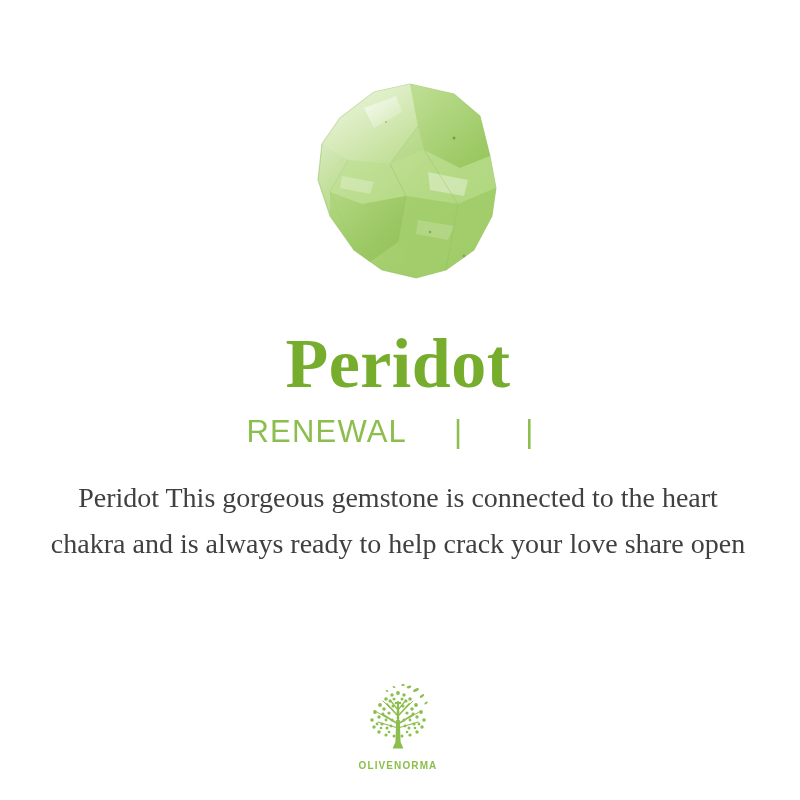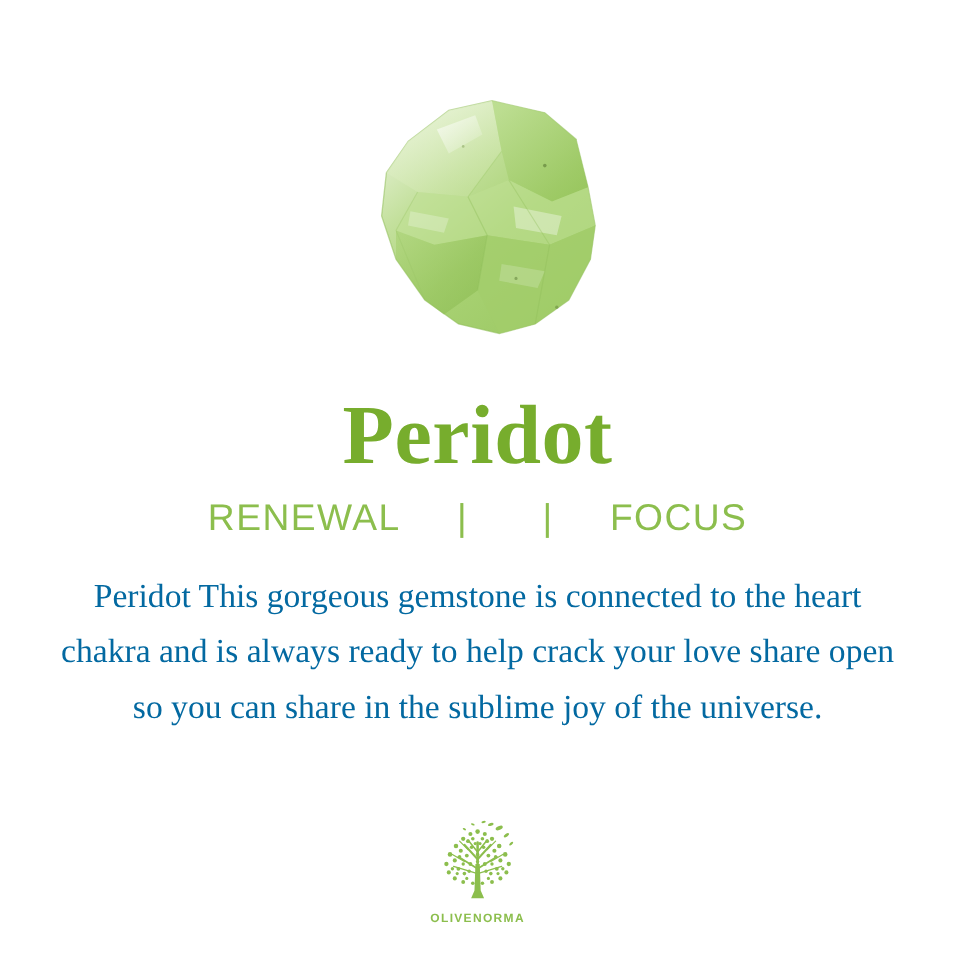--- a/index.html
+++ b/index.html
@@ -86,21 +86,21 @@
     color: #8cbe4d;
     font-weight: 300;
   }
 
   
   .body-copy {
     font-family: "Liberation Serif", "DejaVu Serif", serif;
     font-weight: 400;
     font-size: 28px;
     line-height: 46px;
-    color: #0369a1;
+    color: #404040;
     text-align: center;
     width: 770px;
     margin: 0;
     padding: 0;
     margin-top: 16px;
   }
   .body-copy .ln { display: block; white-space: nowrap; }
 
   
   .logo-block {
@@ -194,27 +194,25 @@
       </svg>
     </div>
   </div>
 
   <h1 class="title">Peridot</h1>
 
   <div class="subtitle">
     <span class="kw">RENEWAL</span>
     <span class="sep">|</span>
     <span class="sep">|</span>
-    <span class="kw">FOCUS</span>
   </div>
 
   <p class="body-copy">
     <span class="ln">Peridot This gorgeous gemstone is connected to the heart</span>
     <span class="ln">chakra and is always ready to help crack your love share open</span>
-    <span class="ln">so you can share in the sublime joy of the universe.</span>
   </p>
 
   <div class="logo-block">
     <svg class="logo-tree" viewBox="0 0 84 76">
       <g fill="#8cbe4d">
 
         <path d="M40.2 38 L43.8 38 L44.6 60 L47.4 66.5 L36.6 66.5 L39.4 60 Z"></path>
 
         <g stroke="#8cbe4d" fill="none" stroke-linecap="round">
           <path d="M42 40 L42 20" stroke-width="2.1"></path>

